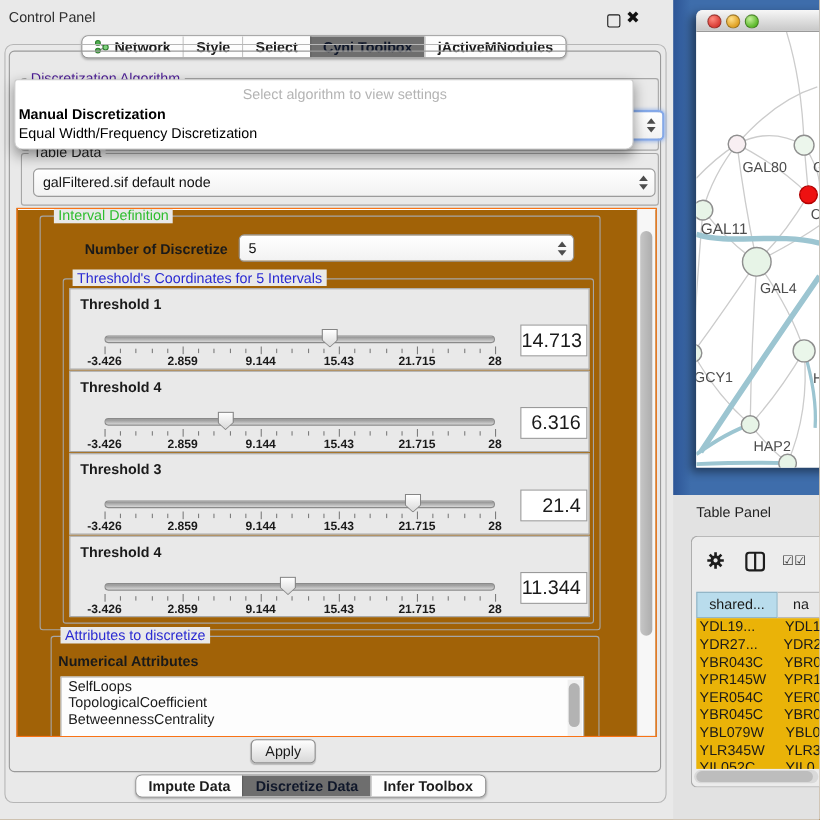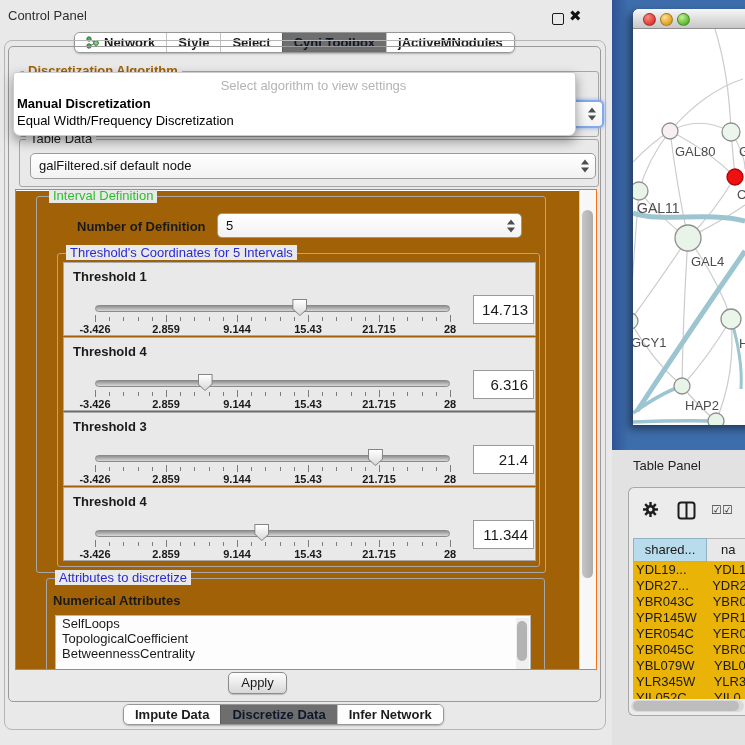--- a/index.html
+++ b/index.html
@@ -23,21 +23,21 @@
   .top-tabs{left:74px;top:32px;}
   .bottom-tabs{left:123px;top:704px;z-index:6;}
   .net-ic{margin-right:5px;}
 
   
   .outer-border{left:4px;top:40px;width:600px;height:688px;border:1px solid #b6b6b6;border-radius:8px;}
   .main-panel{left:8px;top:46px;width:591px;height:654px;border:1.5px solid #9a9a9a;border-radius:5px;z-index:1;}
 
   .group{position:absolute;border:1px solid #a6a6a6;border-radius:3px;}
   .gtitle{position:absolute;top:-9px;background:#e9e9e9;padding:0 4px;font-size:13px;line-height:15px;white-space:nowrap;}
-  .gtitle.dim{color:#a16207;font-weight:bold;}
+  .gtitle.dim{color:#4c1d95;}
   .gtitle.green{color:#2fbd2f;}
   .gtitle.blue{color:#2a2ad2;}
 
   .combo{position:absolute;background:linear-gradient(#ffffff,#f2f2f2);border:1px solid #9b9b9b;border-radius:5px;
          box-shadow:inset 0 1px 0 #fff;line-height:24px;padding-left:8px;color:#111;}
   .spin{position:absolute;right:6px;top:50%;width:8px;height:13px;transform:translateY(-50%);}
   .spin::before{content:"";position:absolute;top:0;left:0;border-left:4px solid transparent;border-right:4px solid transparent;border-bottom:5px solid #4d4d4d;}
   .spin::after{content:"";position:absolute;bottom:0;left:0;border-left:4px solid transparent;border-right:4px solid transparent;border-top:5px solid #4d4d4d;}
   .combo.focusring{border:2px solid #84a8e8;box-shadow:0 0 4px #84a8e8;}
 
@@ -67,21 +67,21 @@
   .thumb{position:absolute;top:-2px;width:15px;height:17px;
          clip-path:polygon(0 0,100% 0,100% 60%,50% 100%,0 60%);background:#858585;}
   .thumb i{position:absolute;left:1px;top:1px;right:1px;bottom:1px;display:block;
            clip-path:polygon(0 0,100% 0,100% 60%,50% 100%,0 60%);background:linear-gradient(#ffffff,#d9d9d9);}
   .ticks{position:absolute;left:0;top:14px;width:355px;height:8px;}
   .tick{position:absolute;top:2px;width:1px;height:4px;background:#7d7d7d;}
   .tick.major{top:0;height:7px;}
   .scale{position:absolute;left:0;top:22px;width:355px;height:12px;}
   .scale-label{position:absolute;transform:translateX(-50%);font-size:11px;font-weight:bold;white-space:nowrap;}
   .value-box{position:absolute;left:409px;top:32px;width:54px;height:27px;background:#fff;border:1px solid #9a9a9a;
-             line-height:27px;text-align:right;padding-right:5px;font-size:15px;}
+             line-height:27px;text-align:right;padding-right:5px;font-size:18px;}
 
   .attr-group{left:30px;top:388px;width:497px;height:118px;}
   .attr-sub{position:absolute;left:6px;top:14px;font-weight:bold;}
   .attr-list{position:absolute;left:8px;top:36px;width:474px;height:74px;background:#fdfdfd;border:1px solid #b8b8b8;}
   .list-item{padding-left:6px;line-height:15px;font-size:13px;}
   .lscroll{position:absolute;right:1px;top:2px;bottom:2px;width:13px;background:#f0f0f0;}
   .lthumb{position:absolute;left:1px;top:3px;width:10px;height:40px;border-radius:5px;background:#b3b3b3;}
 
   .apply-btn{left:219px;top:625px;width:57px;height:20px;border:1px solid #8c8c8c;border-radius:5px;
              background:linear-gradient(#fefefe,#d8d8d8);text-align:center;line-height:20px;box-shadow:0 1px 1px rgba(0,0,0,.2);}
@@ -173,21 +173,21 @@
       <div class="combo td-combo">
         <span>galFiltered.sif default node</span>
         <span class="spin"></span>
       </div>
     </div>
 
     <div class="abs scrollpane">
 
       <div class="group interval-group">
         <span class="gtitle green" style="left:12px;">Interval Definition</span>
-        <span class="noi-label">Number of Definition</span>
+        <span class="noi-label">Number of Discretize</span>
         <div class="combo noi-combo">
           <span>5</span>
           <span class="spin"></span>
         </div>
 
         <div class="group th-group">
           <span class="gtitle blue" style="left:8px;">Threshold's Coordinates for 5 Intervals</span>
           <div>
               <div class="th-box" style="top: 8px;">
     <span class="th-label">Threshold 1</span>
@@ -399,21 +399,21 @@
   </div>
 
   <div class="abs tabstrip bottom-tabs">
     <div class="tab">
         <span>Impute Data</span>
       </div>
     <div class="tab sel">
         <span>Discretize Data</span>
       </div>
     <div class="tab">
-        <span>Infer Network</span>
+        <span>Infer Toolbox</span>
       </div>
   </div>
 
   <div class="abs popup">
     <div class="pop-ph">Select algorithm to view settings</div>
     <div class="pop-item b">Manual Discretization</div>
     <div class="pop-item">Equal Width/Frequency Discretization</div>
   </div>
 
   <div class="abs desktop">

